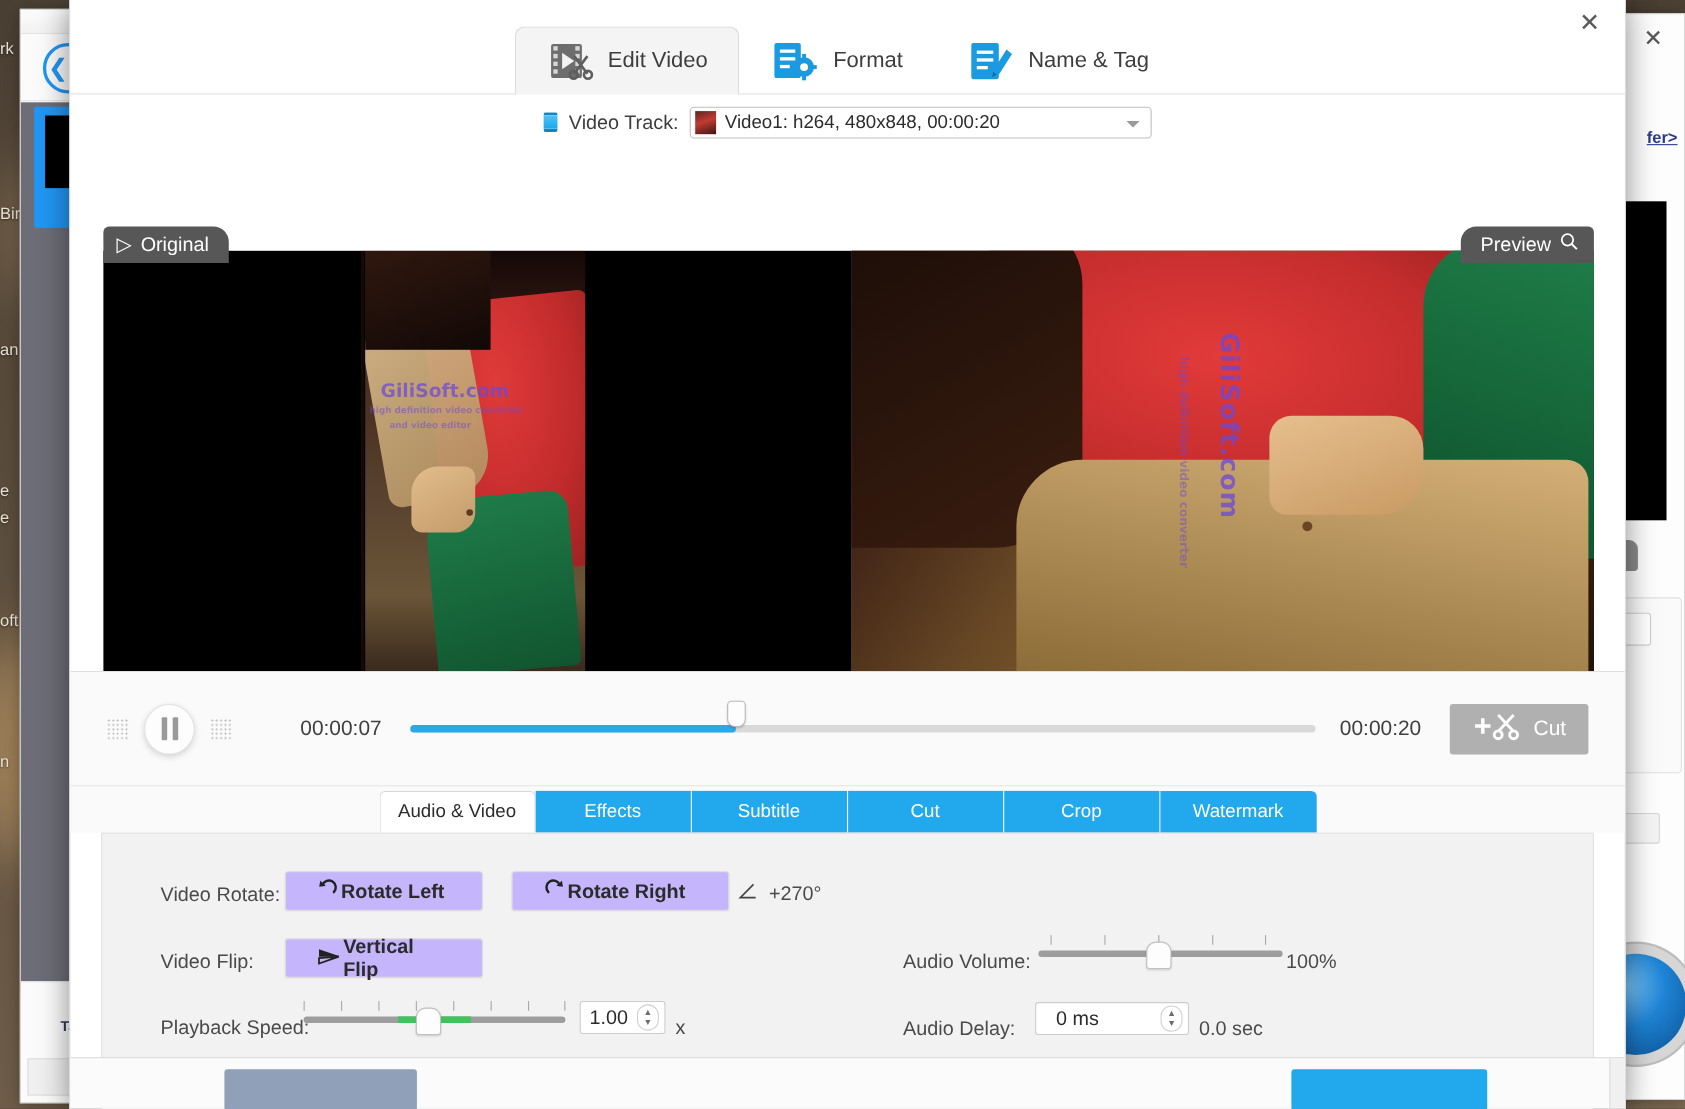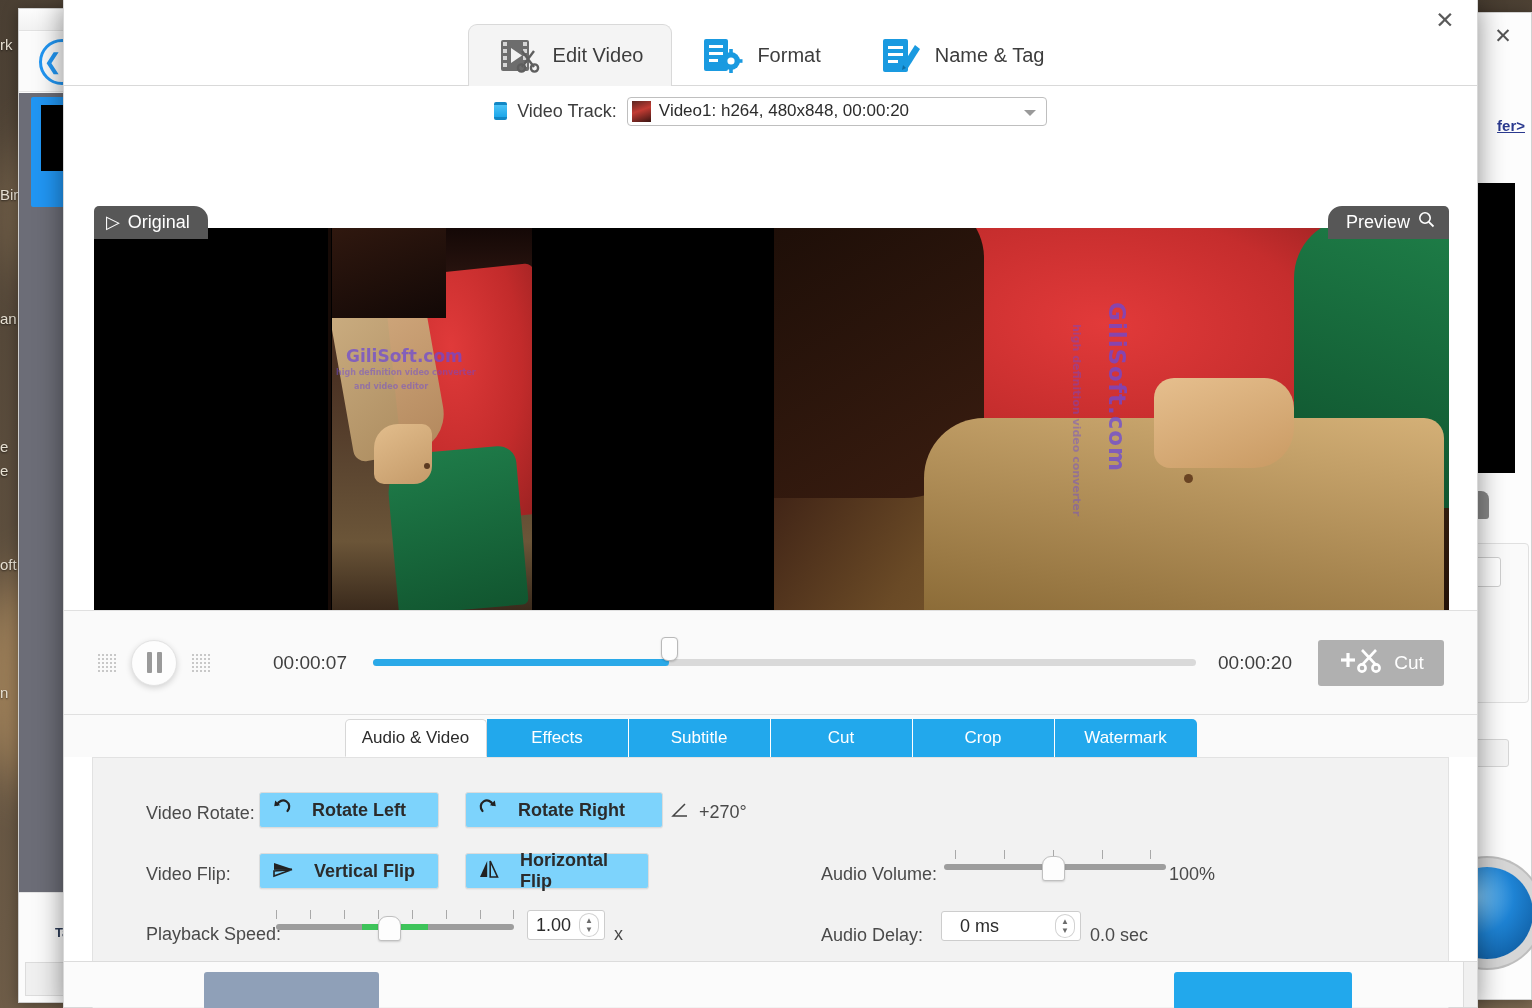--- a/index.html
+++ b/index.html
@@ -266,22 +266,22 @@
     border-radius: 5px 5px 0 0;
   }
 
   
   #panel {
     position: relative; margin: 0 28px; height: 300px;
     background: #f2f2f2; border: 1px solid #e2e2e2;
   }
   .rowLabel { font-size: 18px; color: #4a4a4a; }
   .actBtn {
-    height: 36px; background: #7dd3fc; border: 1px solid #dcdcdc; border-radius: 3px;
-    display: flex; align-items: center; gap: 20px; padding: 0 12px;
+    height: 36px; background: #c4b5fd; border: 1px solid #dcdcdc; border-radius: 3px;
+    display: flex; align-items: center; gap: 2px; padding: 0 28px;
     font-size: 18px; font-weight: bold; color: #2b2b2b; cursor: pointer;
     box-shadow: 0 1px 1px rgba(0,0,0,.04);
   }
   .rotNote { font-size: 18px; color: #4a4a4a; display: flex; align-items: center; gap: 10px; }
 
   .slider { position: relative; height: 30px; }
   .slider .ticks { position: absolute; left: 0; right: 0; top: 0; height: 9px; }
   .slider .ticks i { position: absolute; top: 0; width: 1px; height: 9px; background: #a9a9a9; }
   .slider .bar { position: absolute; left: 0; right: 0; top: 14px; height: 6px; background: #9d9d9d; border-radius: 3px; }
   .slider .fill { position: absolute; top: 14px; height: 6px; background: #3ec45a; }
@@ -608,29 +608,20 @@
     <div class="actBtn" style="position:absolute;left:166px;top:95px;width:180px;">
       <span>
         <svg width="22" height="18" viewBox="0 0 22 18">
           <polygon points="2,3 20,9 2,9" fill="#222"></polygon>
           <polygon points="2,11 20,9.6 2,16" fill="none" stroke="#222" stroke-width="1.6"></polygon>
           <line x1="2" y1="9.3" x2="20" y2="9.3" stroke="#222" stroke-width="1.1"></line>
         </svg>
       </span>
       <span>Vertical Flip</span>
     </div>
-    <div class="actBtn" style="position:absolute;left:372px;top:95px;width:184px;">
-      <span>
-        <svg width="22" height="18" viewBox="0 0 22 18">
-          <polygon points="9.2,1 9.2,17 2,17" fill="#222"></polygon>
-          <polygon points="12.2,1 12.2,17 19.5,17" fill="none" stroke="#222" stroke-width="1.6"></polygon>
-        </svg>
-      </span>
-      <span>Horizontal Flip</span>
-    </div>
 
     <div class="rowLabel" style="position:absolute;left:53px;top:166px;">Playback Speed:</div>
     <div class="slider" style="position:absolute;left:183px;top:152px;width:238px;">
       <div class="ticks">
         <i style="left:0%"></i>
           <i style="left:14.2%"></i>
           <i style="left:28.5%"></i>
           <i style="left:42.8%"></i>
         <i style="left:57.1%"></i>
           <i style="left:71.4%"></i>

